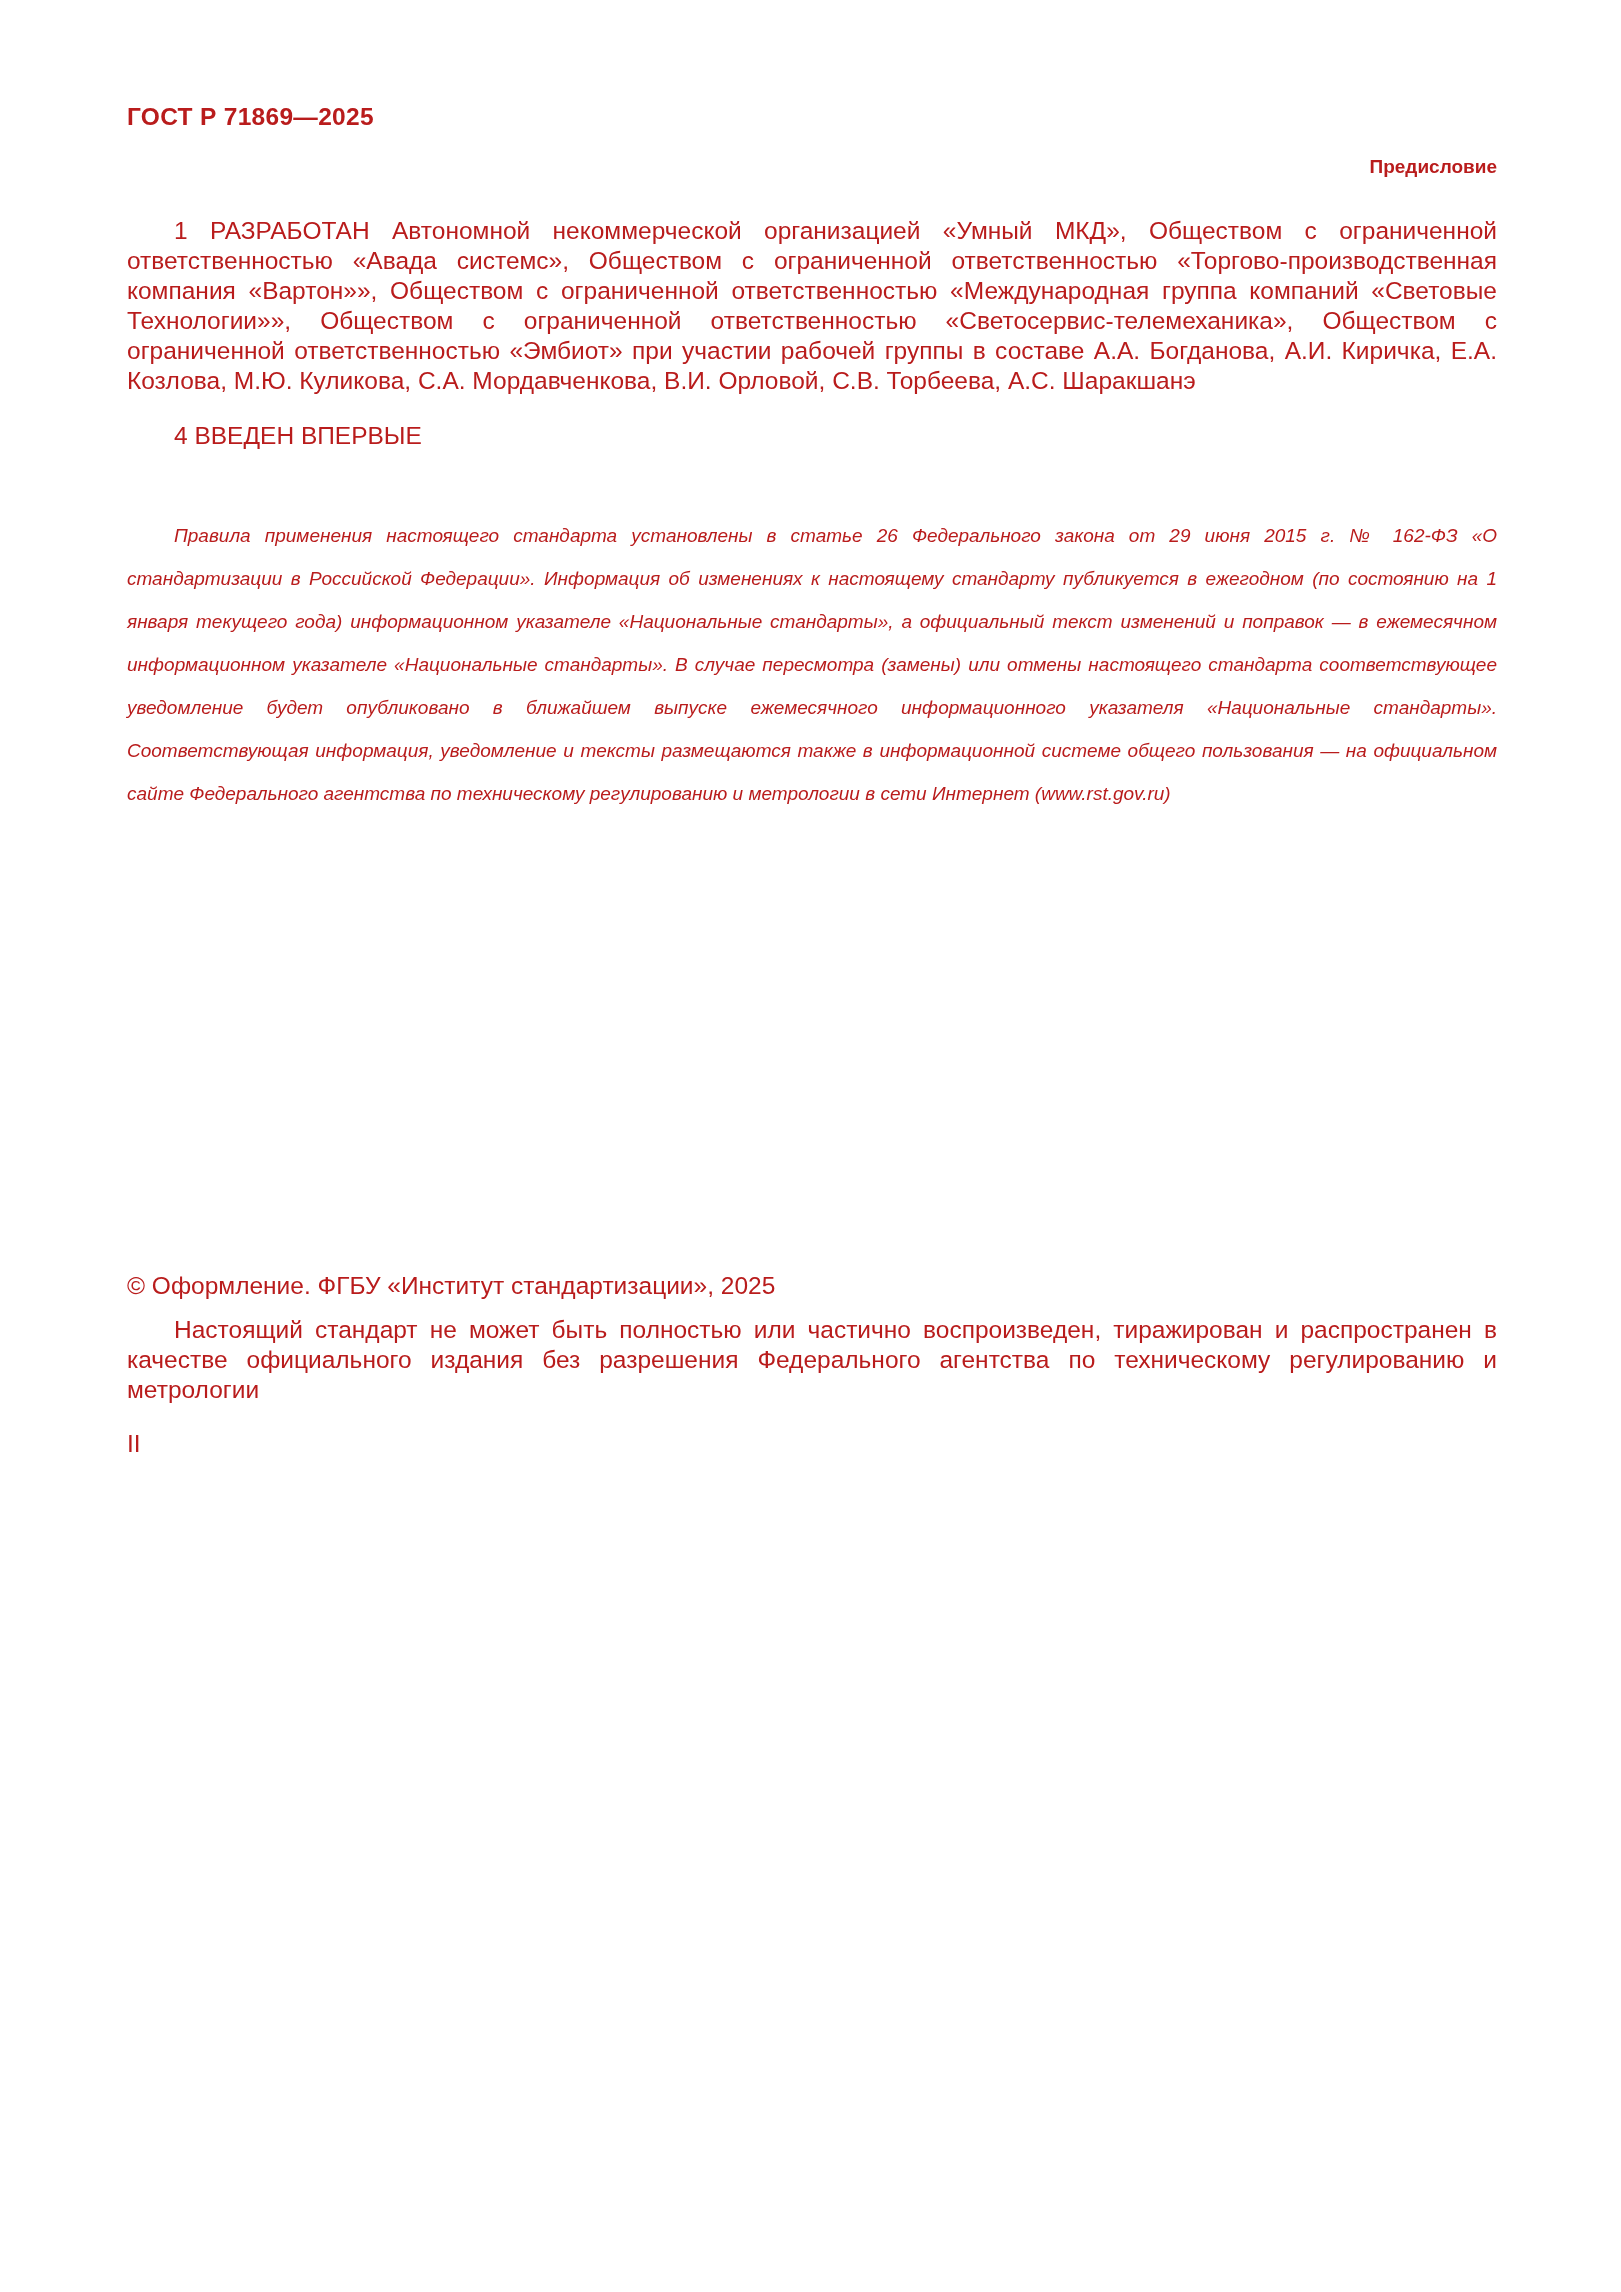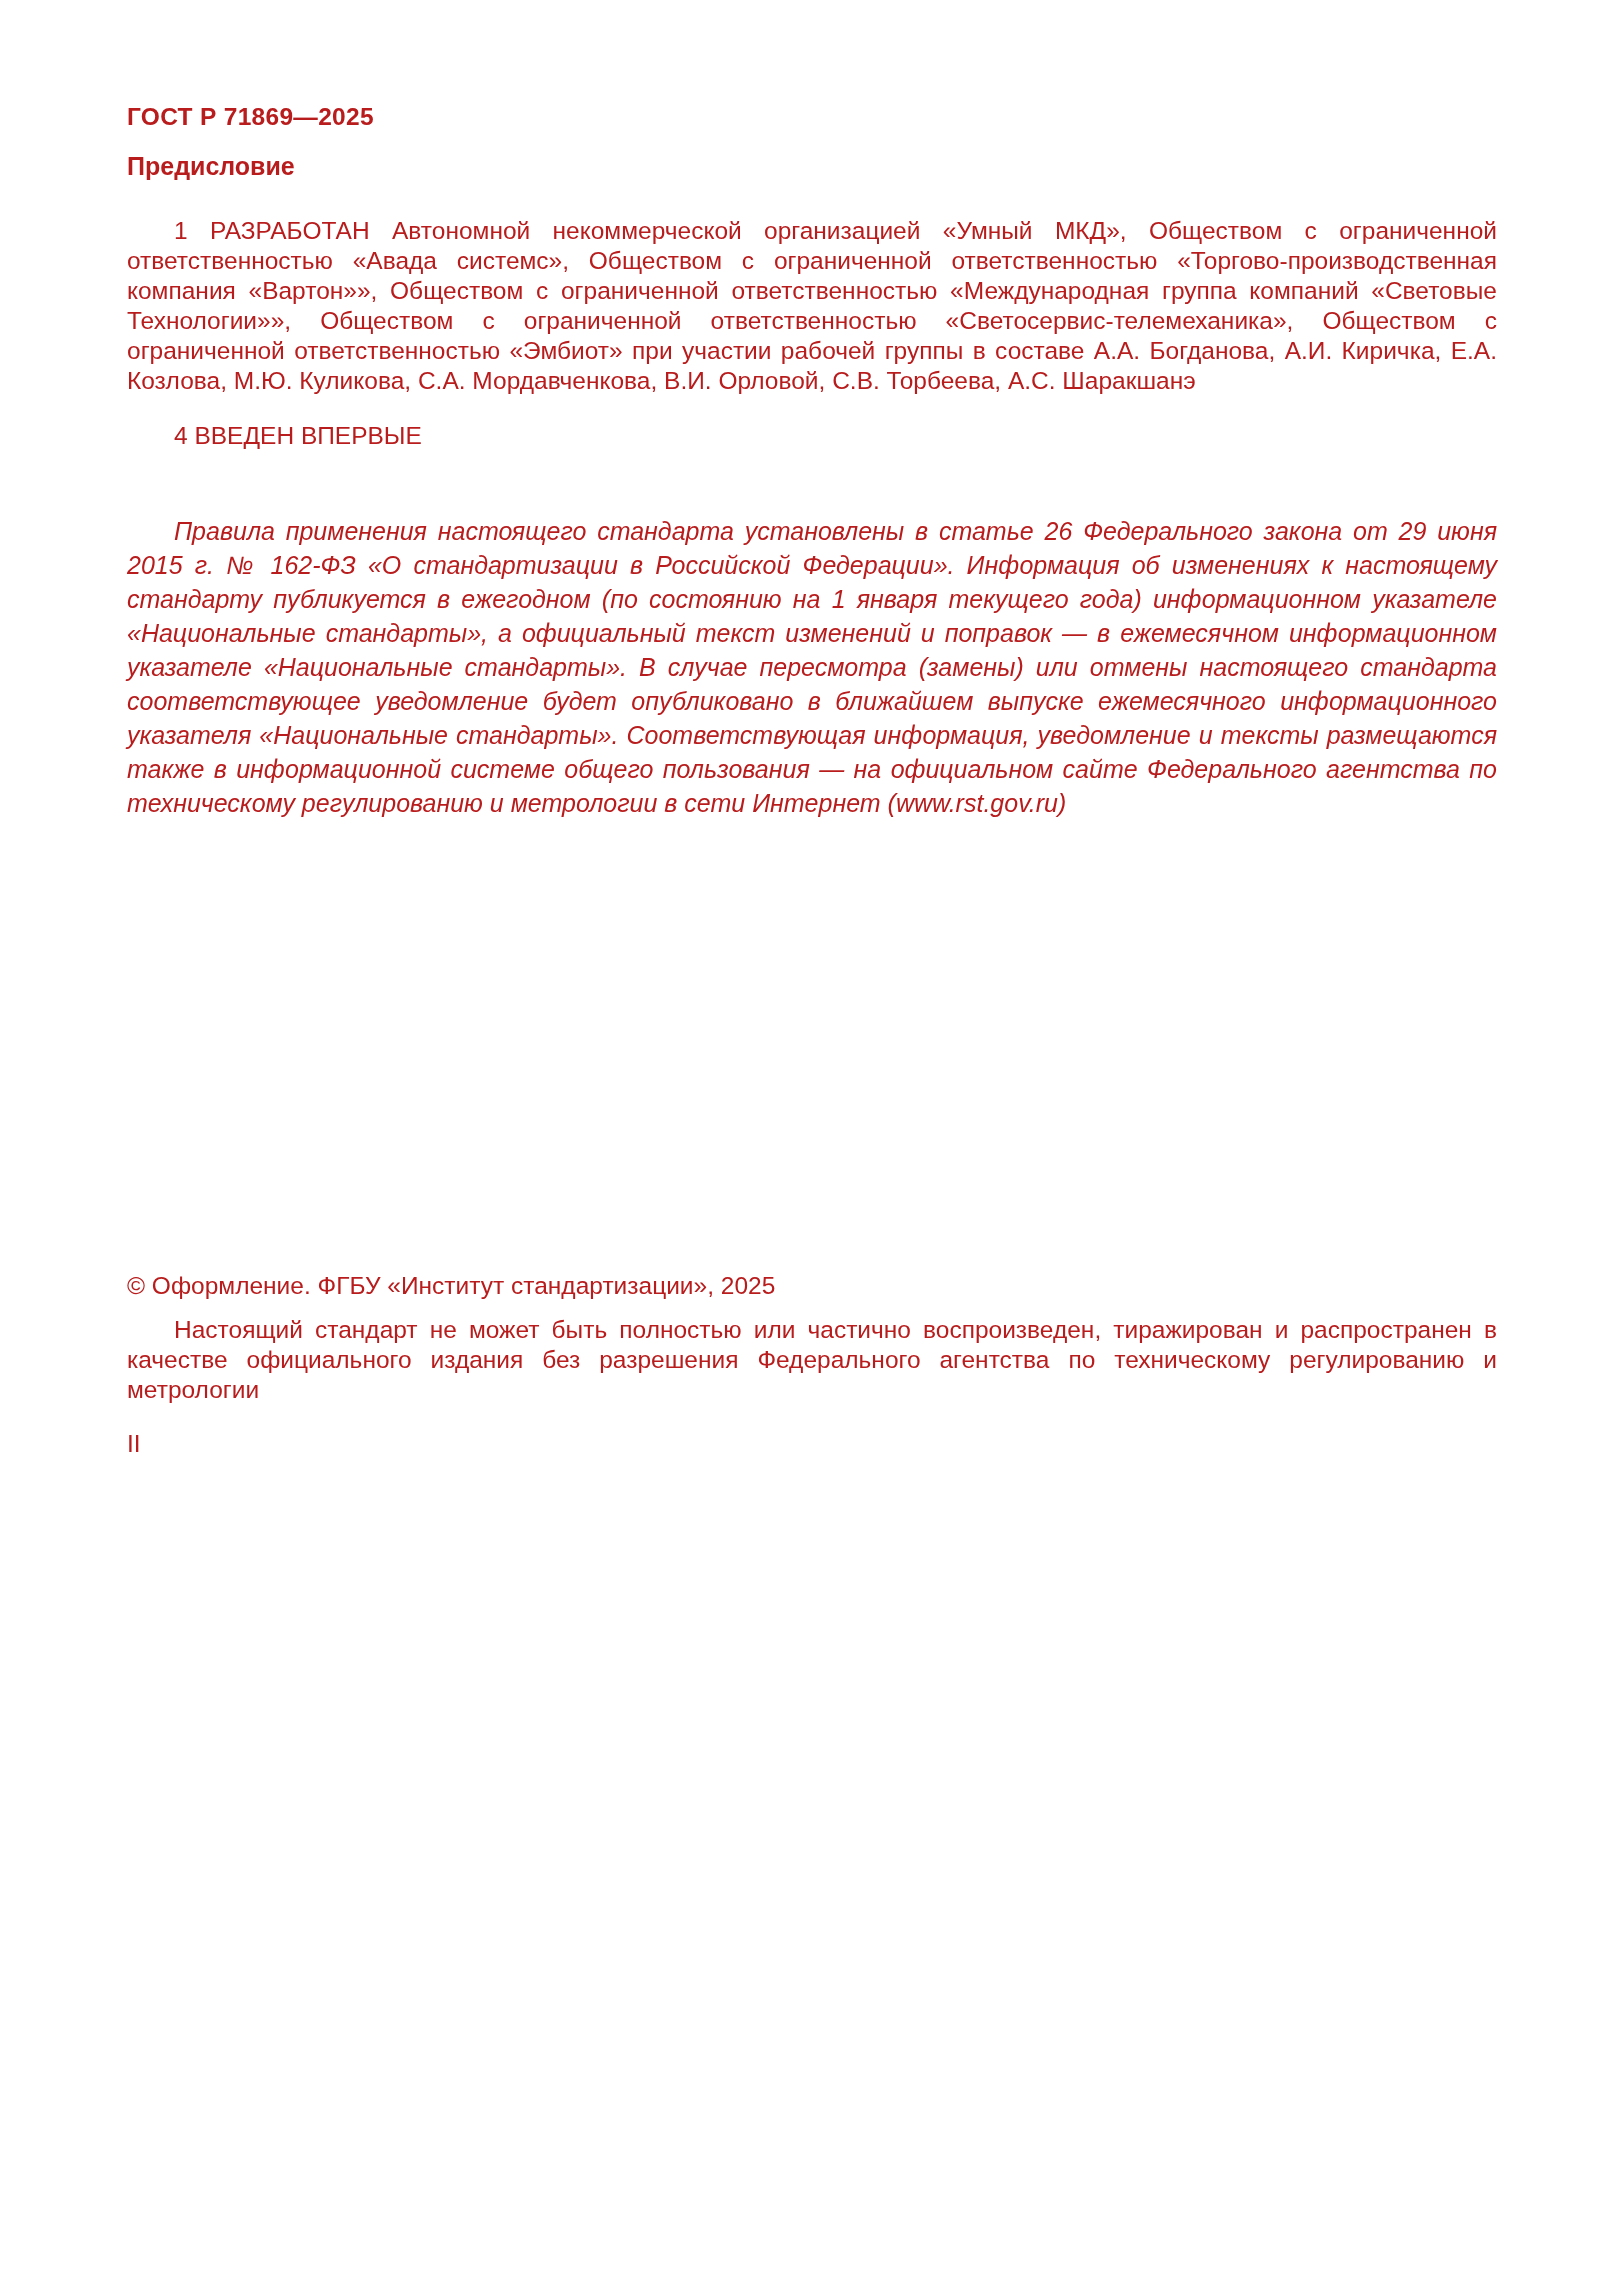--- a/index.html
+++ b/index.html
@@ -25,39 +25,39 @@
   }
   .doc-number {
     padding-top: 102px;
     font-size: 24.5px;
     line-height: 30px;
     font-weight: bold;
     letter-spacing: 0.3px;
   }
   .title {
     margin: 17.6px 0 0 0;
-    font-size: 25px;
+    font-size: 19px;
     line-height: 33px;
     font-weight: bold;
-    text-align: left;
+    text-align: right;
   }
   p.clause {
     margin: 25.5px 0 0 0;
     font-size: 24.5px;
     line-height: 30px;
     text-align: justify;
     text-indent: 47px;
   }
   p.clause.first {
     margin-top: 33px;
   }
   p.legal {
     margin: 63px 0 0 0;
-    font-size: 25px;
-    line-height: 34px;
+    font-size: 19px;
+    line-height: 43px;
     font-style: italic;
     text-align: justify;
     text-indent: 47px;
   }
   .copyright {
     position: absolute;
     top: 1271px;
     right: 0;
     left: 0;
     font-size: 24.5px;

